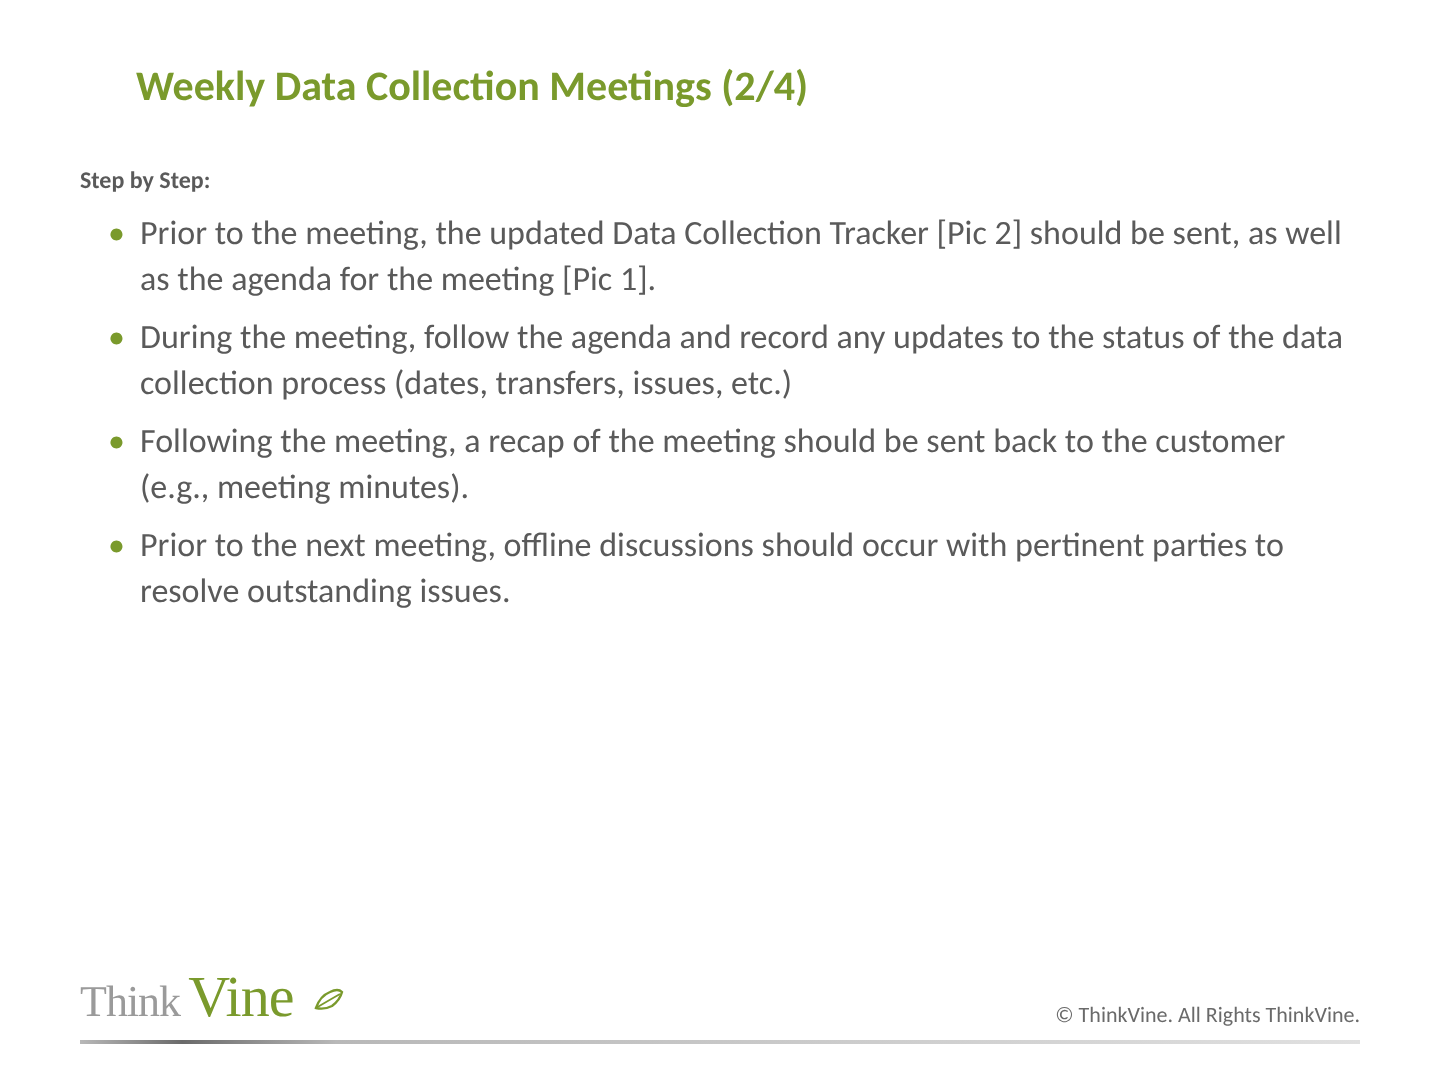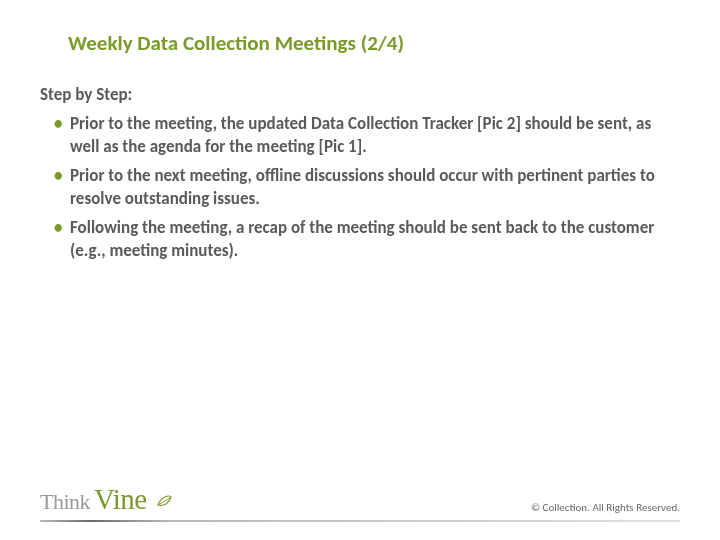--- a/index.html
+++ b/index.html
@@ -19,36 +19,35 @@
   }
   .title {
     color: #7a9a2c;
     font-size: 21px;
     font-weight: 600;
     margin-bottom: 28px;
     margin-left: 28px;
   }
   .subtitle {
     color: #5a5a5a;
-    font-size: 17px;
+    font-size: 12px;
     font-weight: 600;
     margin-bottom: 8px;
   }
   .bullets {
     list-style: none;
     padding-left: 14px;
   }
   .bullets li {
     color: #5a5a5a;
     font-size: 17px;
     line-height: 1.35;
     margin-bottom: 6px;
     position: relative;
     padding-left: 16px;
-    font-weight: bold;
   }
   .bullets li::before {
     content: "•";
     color: #7a9a2c;
     position: absolute;
     left: 0;
     top: 0;
     font-size: 17px;
   }
   .footer {
@@ -101,31 +100,32 @@
   }
 </style>
 </head>
 <body>
 
 <div class="slide">
   <h1 class="title">Weekly Data Collection Meetings (2/4)</h1>
   <div class="subtitle">Step by Step:</div>
   <ul class="bullets">
     <li>Prior to the meeting, the updated Data Collection Tracker [Pic 2] should be sent, as well as the agenda for the meeting [Pic 1].</li>
+    <li>During the meeting, follow the agenda and record any updates to the status of the data collection process (dates, transfers, issues, etc.)</li>
+    <li>Following the meeting, a recap of the meeting should be sent back to the customer (e.g., meeting minutes).</li>
     <li>Prior to the next meeting, offline discussions should occur with pertinent parties to resolve outstanding issues.</li>
-    <li>Following the meeting, a recap of the meeting should be sent back to the customer (e.g., meeting minutes).</li>
   </ul>
 
   <div class="footer">
     <div class="logo">
       <span class="logo-think">Think</span>
         <span class="logo-vine">Vine</span>
       <span class="logo-leaf">
         <svg width="18" height="16" viewBox="0 0 18 16">
           <path d="M3 12 Q5 6 10 4 Q14 2 16 4 Q15 8 11 11 Q7 13 3 12 Z" fill="none" stroke="#7a9a2c" stroke-width="1.2"></path>
           <path d="M3 12 Q8 9 15 5" fill="none" stroke="#7a9a2c" stroke-width="0.9"></path>
         </svg>
       </span>
     </div>
-    <div class="copyright">© Collection.  All Rights Reserved.</div>
+    <div class="copyright">© ThinkVine.  All Rights ThinkVine.</div>
     <div class="footer-line"></div>
   </div>
 </div>
 
 </body></html>

